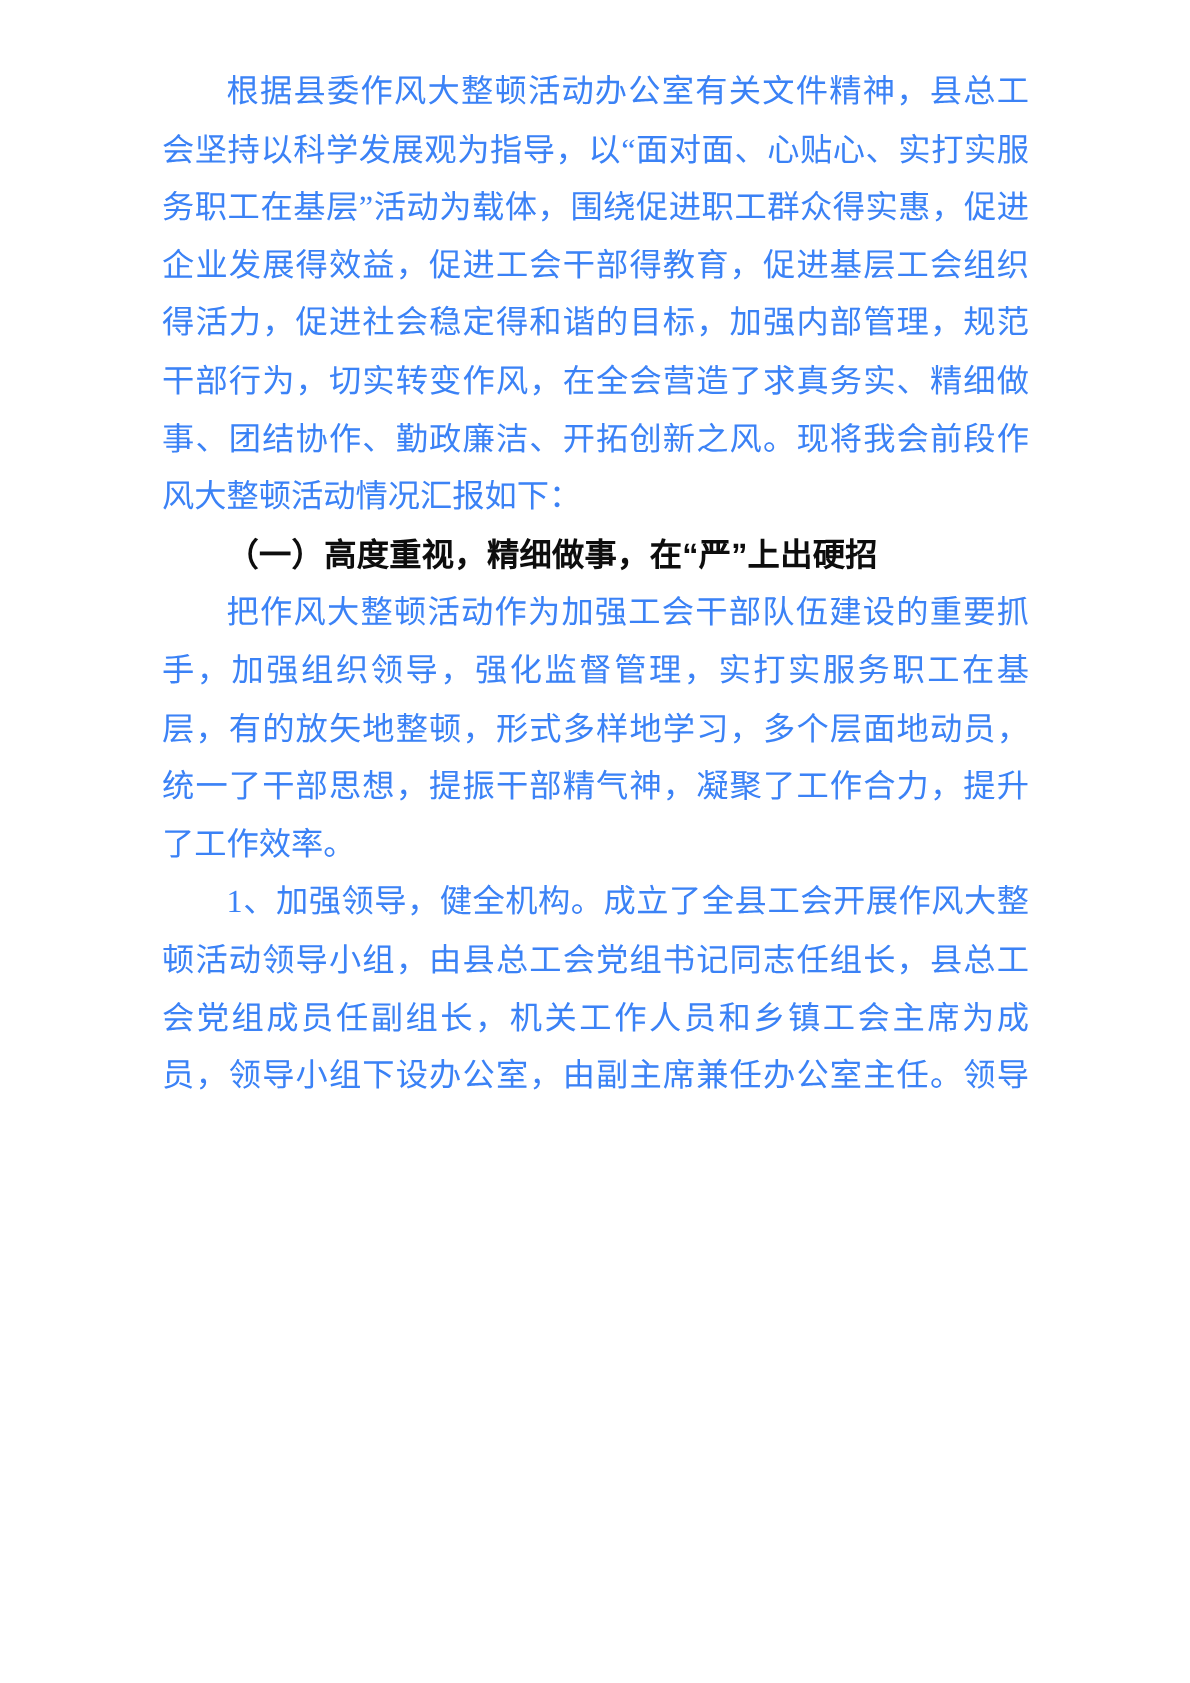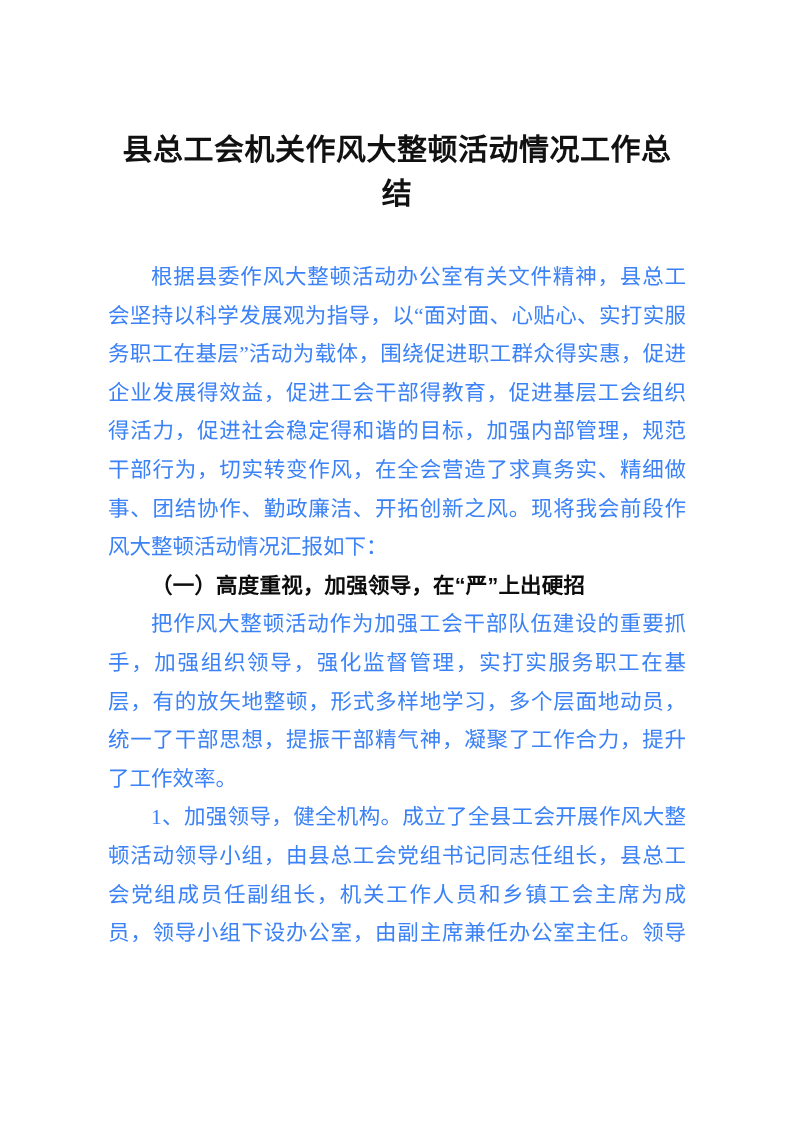--- a/index.html
+++ b/index.html
@@ -76,24 +76,23 @@
     max-height: 160px;
     overflow: hidden;
   }
 </style>
 </head>
 <body>
 
 <div class="page">
   <div class="doc-body">
 
-    <h1 class="doc-title">县总工会机关作风大整顿活动情况工作总结</h1>
 
     <p class="para para-lead">根据县委作风大整顿活动办公室有关文件精神，县总工会坚持以科学发展观为指导，以“面对面、心贴心、实打实服务职工在基层”活动为载体，围绕促进职工群众得实惠，促进企业发展得效益，促进工会干部得教育，促进基层工会组织得活力，促进社会稳定得和谐的目标，加强内部管理，规范干部行为，切实转变作风，在全会营造了求真务实、精细做事、团结协作、勤政廉洁、开拓创新之风。现将我会前段作风大整顿活动情况汇报如下：</p>
 
-    <h2 class="section-heading">（一）高度重视，加强领导，在“严”上出硬招</h2>
+    <h2 class="section-heading">（一）高度重视，精细做事，在“严”上出硬招</h2>
 
     <p class="para">把作风大整顿活动作为加强工会干部队伍建设的重要抓手，加强组织领导，强化监督管理，实打实服务职工在基层，有的放矢地整顿，形式多样地学习，多个层面地动员，统一了干部思想，提振干部精气神，凝聚了工作合力，提升了工作效率。</p>
 
     <p class="para para-clipped">1、加强领导，健全机构。成立了全县工会开展作风大整顿活动领导小组，由县总工会党组书记同志任组长，县总工会党组成员任副组长，机关工作人员和乡镇工会主席为成员，领导小组下设办公室，由副主席兼任办公室主任。领导小组加强对全县工会和县总机关作风大整顿活动的领导和监督，办公室负责日常协调和联络工作，确保了县总作风大</p>
 
   </div>
 </div>
 
 </body></html>

